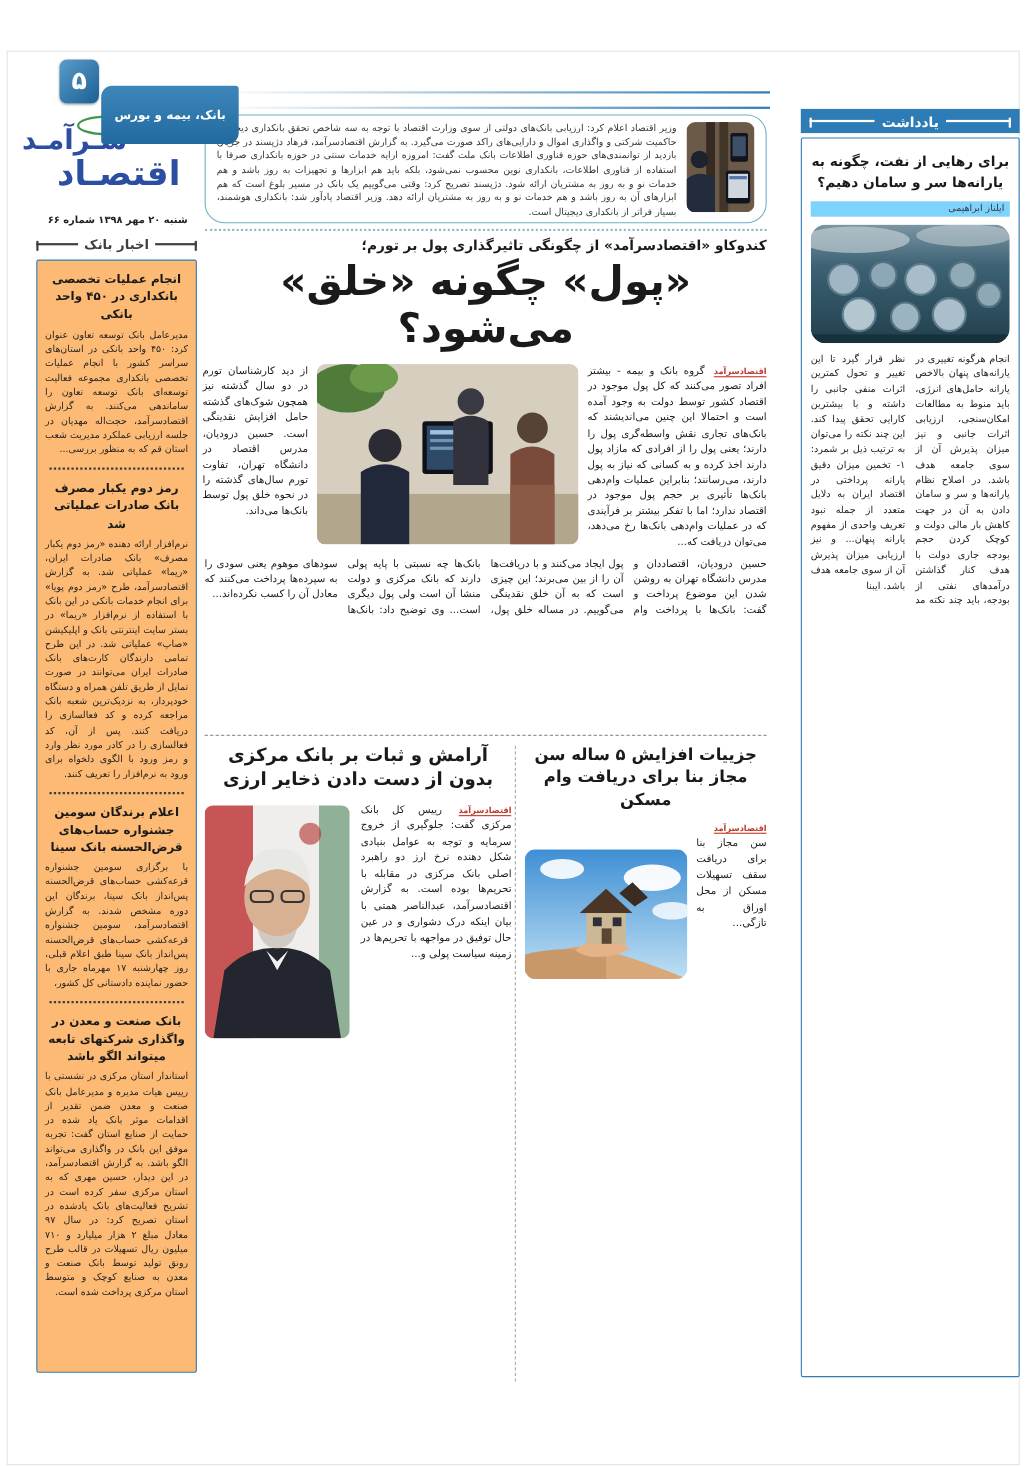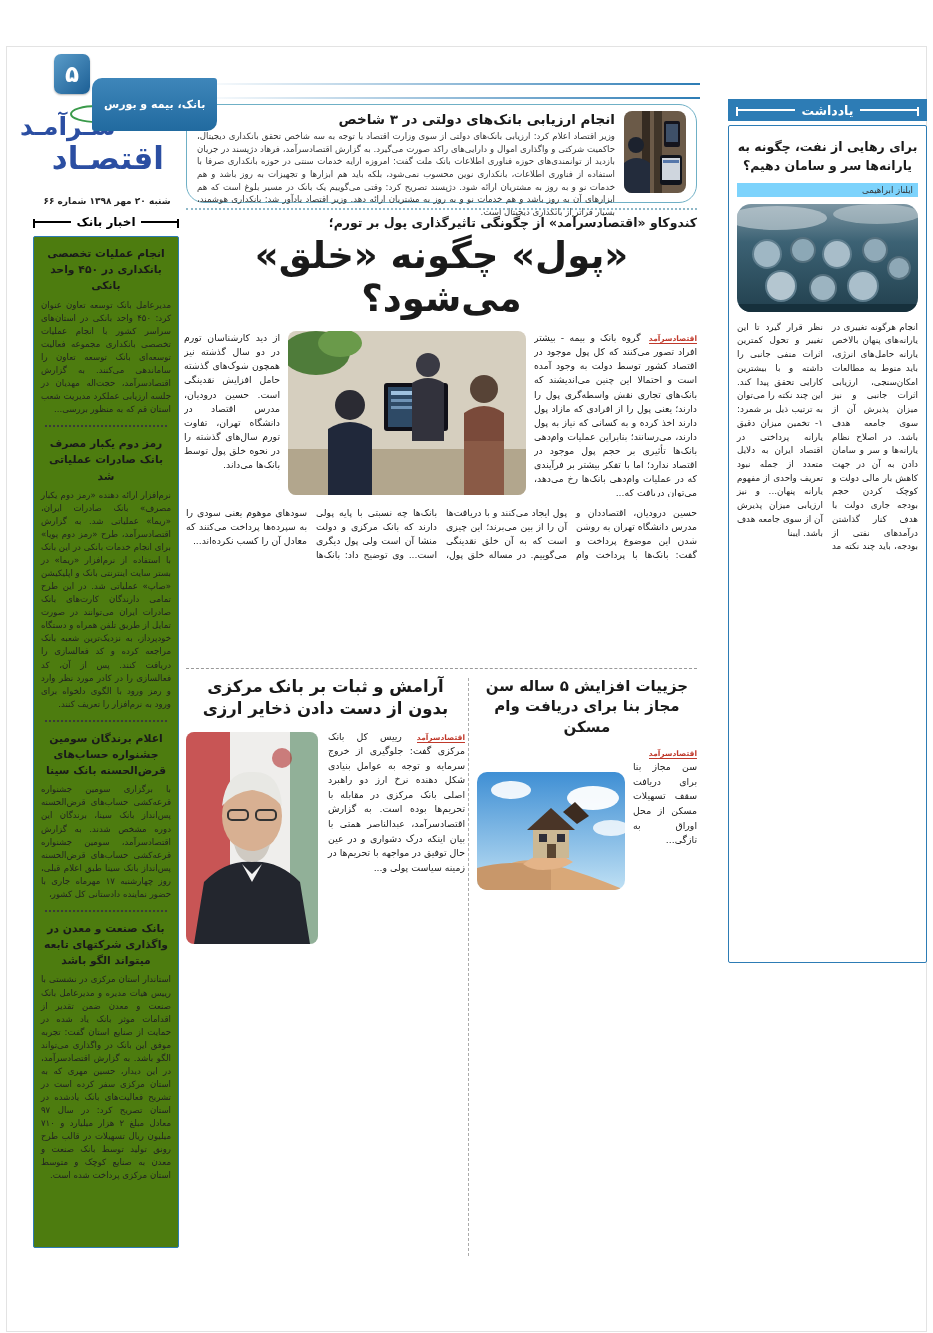--- a/index.html
+++ b/index.html
@@ -59,31 +59,31 @@
   .cbank .photo{float:left;width:132px;height:212px;margin:2px 10px 8px 0;border-radius:8px;overflow:hidden;}
   .vsep{border-left:1.5px dashed #aaa;width:0;}
   .housing{left:477px;top:676px;width:220px;}
   .housing .art-title{font-size:15px;}
   .housing .content{margin-top:9px;font-size:9.4px;line-height:1.55;text-align:justify;height:548px;overflow:hidden;}
   .housing .photo{float:left;width:148px;height:118px;margin:26px 8px 6px 0;border-radius:10px;overflow:hidden;}
   .hsep{border-top:1.5px dashed #999;}
 
   
   .sidebar{left:33px;top:212px;width:146px;}
-  .side-hdr{height:20px;display:flex;align-items:center;gap:5px;color:#000000;font-weight:bold;font-size:12px;}
+  .side-hdr{height:20px;display:flex;align-items:center;gap:5px;color:#404040;font-weight:bold;font-size:12px;}
   .side-box{margin-top:4px;border:1.4px solid #2d7cb5;border-radius:2px;padding:9px 7px;height:1012px;
-      box-sizing:border-box;overflow:hidden;background:#4d7c0f;}
+      box-sizing:border-box;overflow:hidden;background:#fdba74;}
   .side-item h3{margin:0;font-size:10.8px;font-weight:800;text-align:center;line-height:1.5;}
   .side-item p{margin:4px 0 0 0;font-size:8.6px;line-height:1.52;text-align:justify;color:#222;}
   .dot-row{margin:9px auto;width:94%;border-top:2.5px dotted #3a3a3a;}
 
   
   .note-col{left:728px;top:99px;width:199px;}
   .note-bar{height:22px;}
-  .note-box{margin-top:4px;border:1.4px solid #2d7cb5;border-radius:2px;padding:9px 8px;height:838px;
+  .note-box{margin-top:4px;border:1.4px solid #2d7cb5;border-radius:2px;padding:9px 8px;height:1127px;
       box-sizing:border-box;overflow:hidden;background:#fff;}
   .note-title{margin:2px 0 0 0;font-size:12.5px;font-weight:800;text-align:center;line-height:1.55;}
   .note-author{margin-top:7px;background:#7dd3fc;font-size:8.6px;padding:2px 5px;color:#333;}
   .note-photo{margin-top:7px;width:100%;height:108px;border-radius:14px;overflow:hidden;}
   .note-body{margin-top:9px;column-count:2;column-gap:9px;font-size:8.8px;line-height:1.56;text-align:justify;}
   svg{display:block;}
 </style>
 </head>
 <body>
 
@@ -121,21 +121,20 @@
       <rect x="40" y="10" width="16" height="26" rx="2" fill="#14141c"></rect>
       <rect x="42" y="13" width="12" height="18" fill="#3e5068"></rect>
       <rect x="36" y="44" width="22" height="30" rx="3" fill="#10141c"></rect>
       <rect x="38" y="47" width="18" height="22" fill="#cfd6de"></rect>
       <rect x="39" y="49" width="16" height="3" fill="#5577aa"></rect>
       <circle cx="12" cy="34" r="8" fill="#1c222e"></circle>
       <path d="M0 82 L0 52 Q12 42 26 52 L26 82 Z" fill="#232c3c"></path>
     </svg>
   </div>
   <div>
-    <h2>انجام ارزیابی بانک‌های دولتی در ۳ شاخص</h2>
     <p>وزیر اقتصاد اعلام کرد: ارزیابی بانک‌های دولتی از سوی وزارت اقتصاد با توجه به سه شاخص تحقق بانکداری دیجیتال، حاکمیت شرکتی و واگذاری اموال و دارایی‌های راکد صورت می‌گیرد. به گزارش اقتصادسرآمد، فرهاد دژپسند در جریان بازدید از توانمندی‌های حوزه فناوری اطلاعات بانک ملت گفت: امروزه ارایه خدمات سنتی در حوزه بانکداری صرفا با استفاده از فناوری اطلاعات، بانکداری نوین محسوب نمی‌شود، بلکه باید هم ابزارها و تجهیزات به روز باشد و هم خدمات نو و به روز به مشتریان ارائه شود. دژپسند تصریح کرد: وقتی می‌گوییم یک بانک در مسیر بلوغ است که هم ابزارهای آن به روز باشد و هم خدمات نو و به روز به مشتریان ارائه دهد. وزیر اقتصاد یادآور شد: بانکداری هوشمند، بسیار فراتر از بانکداری دیجیتال است.</p>
   </div>
 </div>
 <div class="abs dots-sep" style="left:186px;top:208px;width:511px;"></div>
 
 <div class="abs main-art">
   <p class="kicker">کندوکاو «اقتصادسرآمد» از چگونگی تاثیرگذاری پول بر تورم؛</p>
   <h1 class="headline">«پول» چگونه «خلق» می‌شود؟</h1>
   <div class="main-grid">
     <div class="txt">

